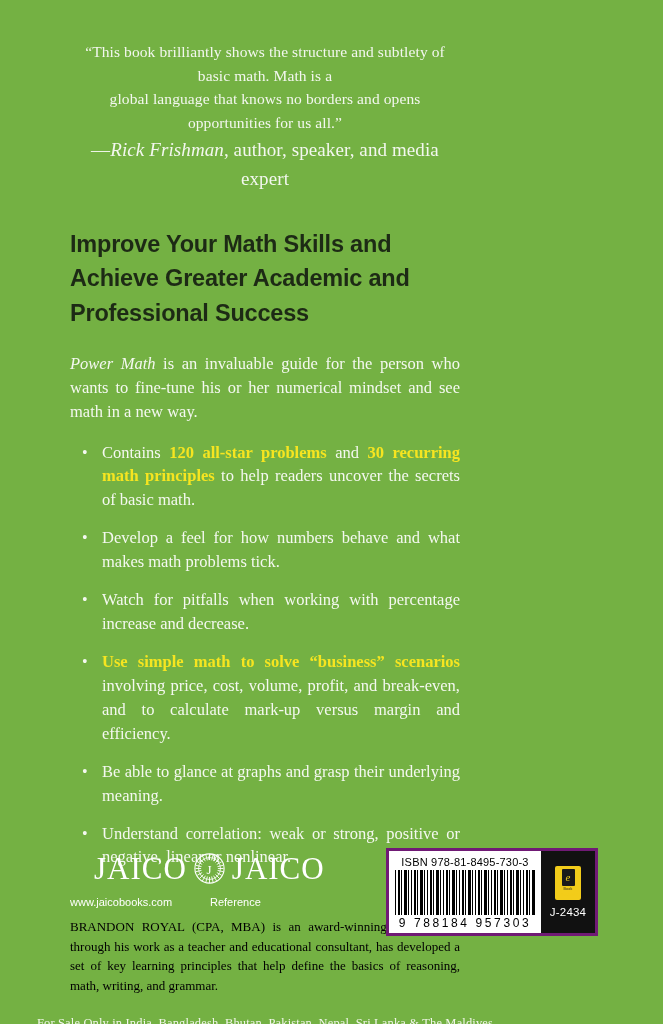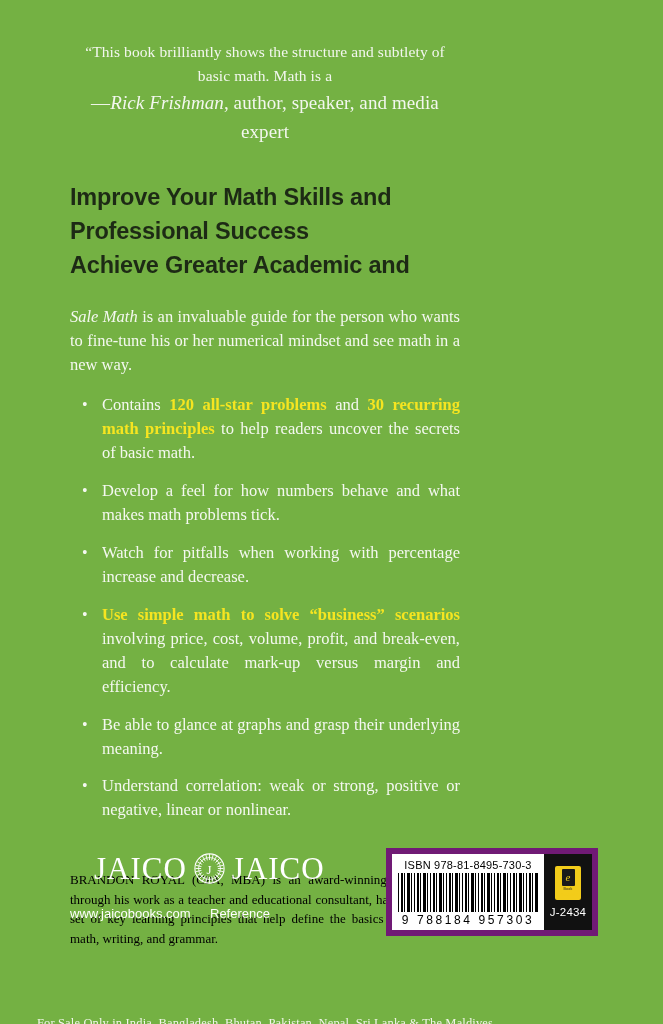--- a/index.html
+++ b/index.html
@@ -130,37 +130,37 @@
     margin-left: 24px;
   }
   .logo-mark {
     display: inline-block;
     width: 31px;
     height: 31px;
     margin: 0 7px;
     position: relative;
   }
   .logo-sub {
-    margin-top: 22px;
-    font-family: "Liberation Sans", sans-serif;
-    font-size: 13px;
+    margin-top: 12px;
+    font-family: "Liberation Sans", sans-serif;
+    font-size: 11px;
     color: #ffffff;
     display: flex;
   }
   .logo-sub .site { width: 140px; }
 
   
   .barcode-block {
     position: absolute;
     right: -5px;
     top: 5px;
     width: 212px;
     height: 88px;
     background: #111111;
-    border: 6px solid #701a75;
+    border: 3px solid #701a75;
     box-sizing: border-box;
     display: flex;
   }
   .barcode-white {
     width: 152px;
     background: #ffffff;
     box-sizing: border-box;
     padding: 5px 6px 3px 6px;
     display: flex;
     flex-direction: column;
@@ -257,30 +257,31 @@
     letter-spacing: .15px;
   }
 </style>
 </head>
 <body>
 
 <div class="cover">
 
   <div class="quote-block">
     <span class="quote-text">“This book brilliantly shows the structure and subtlety of basic math. Math is a</span>
+    <span class="quote-text">global language that knows no borders and opens opportunities for us all.”</span>
     <span class="quote-attrib"><span>—</span><span class="attrib-name">Rick Frishman</span><span>, author, speaker, and media expert</span></span>
   </div>
 
   <div class="headline">
     <span class="headline-line">Improve Your Math Skills and</span>
+    <span class="headline-line">Achieve Greater Academic and</span>
     <span class="headline-line">Professional Success</span>
-    <span class="headline-line">Achieve Greater Academic and</span>
   </div>
 
-  <p class="intro"><em>Sale Math</em><span> is an invaluable guide for the person who wants to fine-tune his or her numerical mindset and see math in a new way.</span></p>
+  <p class="intro"><em>Power Math</em><span> is an invaluable guide for the person who wants to fine-tune his or her numerical mindset and see math in a new way.</span></p>
 
   <ul class="bullets" id="bullet-list">
       <li class="bullet"><span class="bullet-dot">•</span><span>Contains </span><span class="hl">120 all-star problems</span><span> and </span><span class="hl">30 recurring math principles</span><span> to help readers uncover the secrets of  basic math.</span></li>
       <li class="bullet"><span class="bullet-dot">•</span><span>Develop a feel for how numbers behave and what makes math problems tick.</span></li>
       <li class="bullet"><span class="bullet-dot">•</span><span>Watch for pitfalls when working with percentage increase and decrease.</span></li>
       <li class="bullet"><span class="bullet-dot">•</span><span class="hl">Use simple math to solve “business” scenarios</span><span> involving price, cost, volume, profit, and break-even, and to calculate mark-up versus margin and efficiency.</span></li>
       <li class="bullet"><span class="bullet-dot">•</span><span>Be able to glance at graphs and grasp their underlying meaning.</span></li>
       <li class="bullet"><span class="bullet-dot">•</span><span>Understand correlation: weak or strong, positive or negative, linear or nonlinear.</span></li>
     </ul>
 

